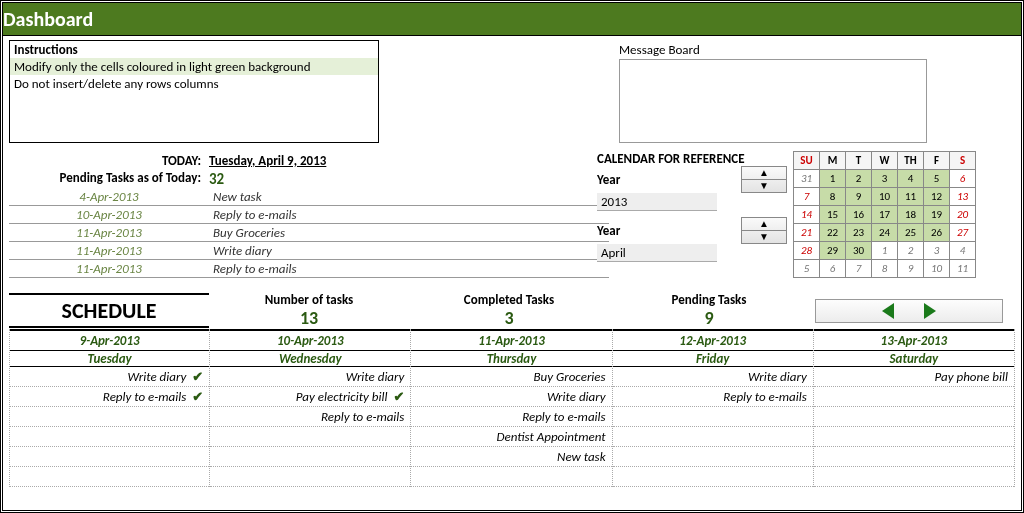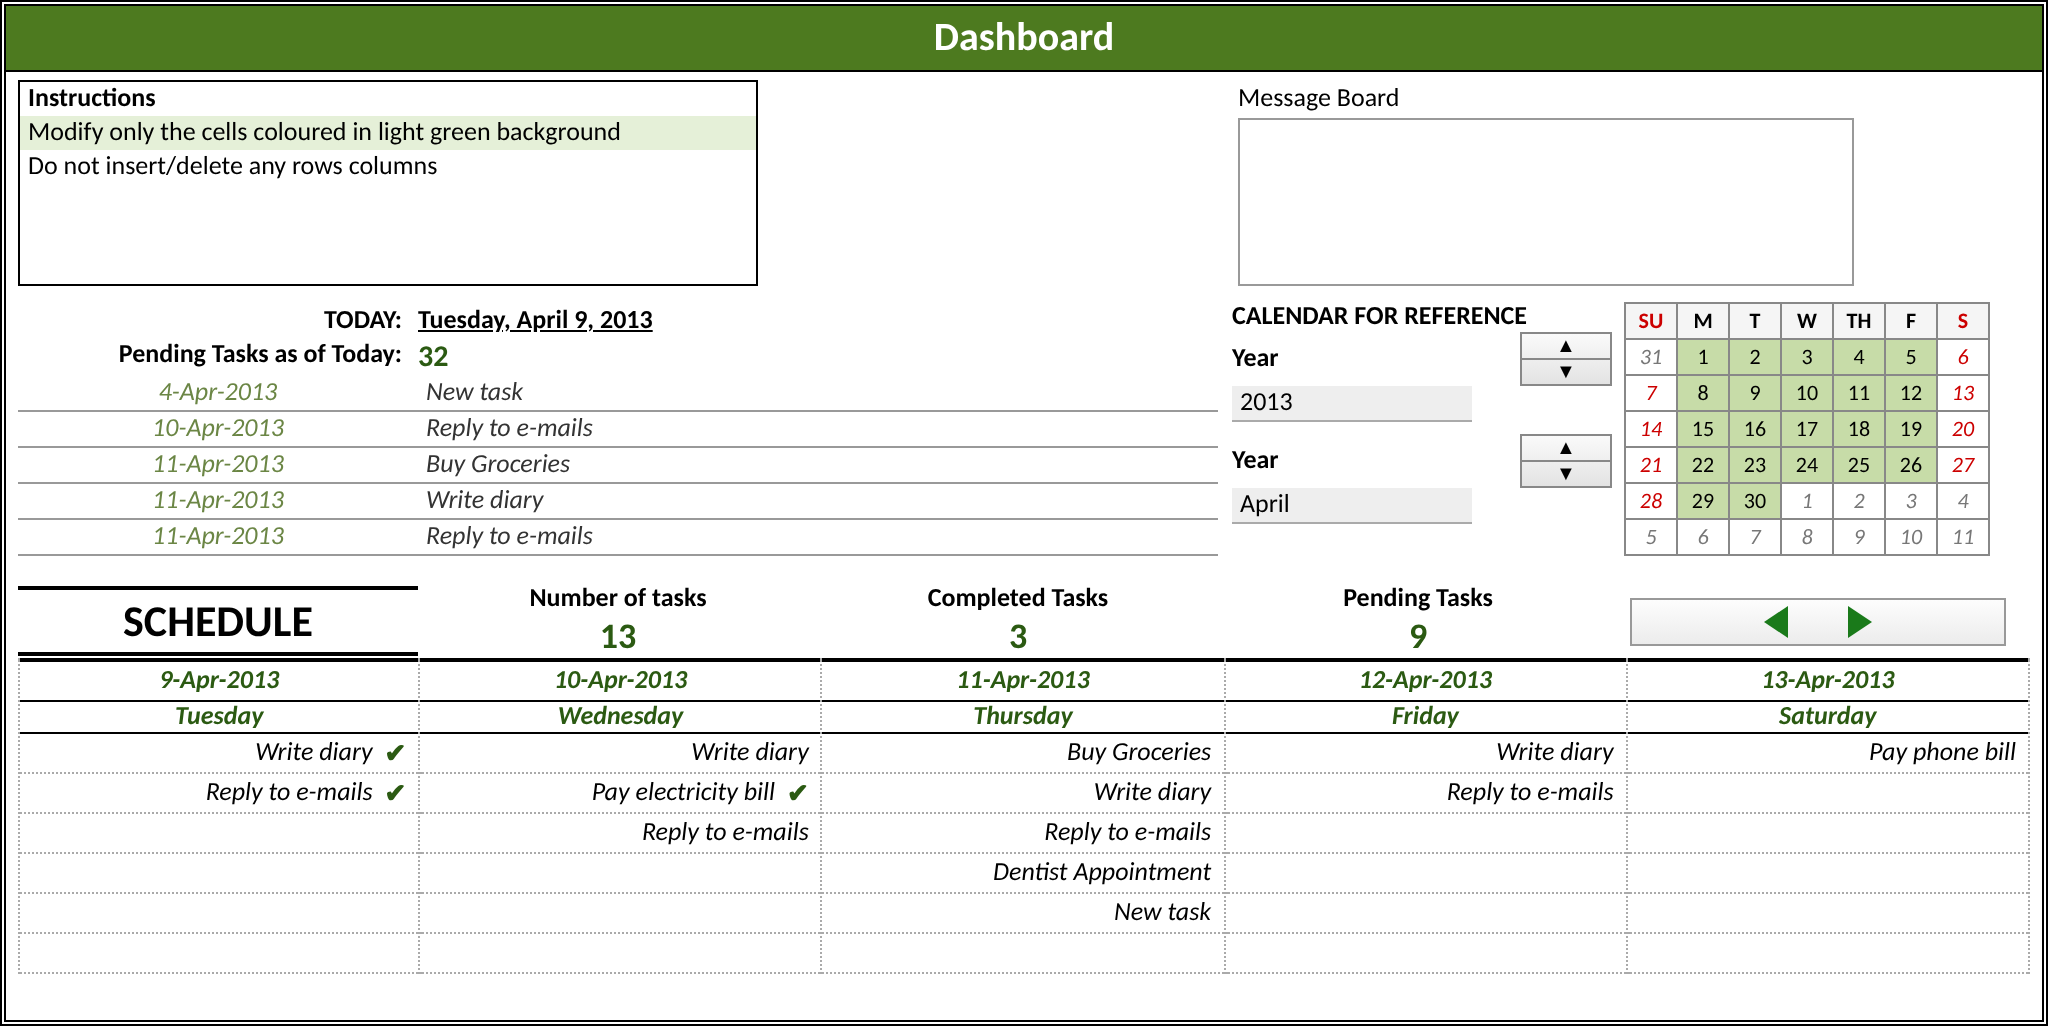--- a/index.html
+++ b/index.html
@@ -12,21 +12,20 @@
   }
   .outer {
     width: 1024px;
     height: 513px;
     border: 3px double #000;
     position: relative;
   }
   .header-bar {
     background: #4d7a1f;
     color: #fff;
-    text-align: center;
     font-weight: bold;
     font-size: 20px;
     padding: 4px 0;
     border-bottom: 1px solid #000;
   }
   .instr-box {
     border: 1px solid #000;
     display: inline-block;
   }
   .instr-box .line {
@@ -50,21 +49,21 @@
     text-align: center; color: #6b8645; font-style: italic;
     border-bottom: 1px solid #999;
     padding: 1px 0;
   }
   .plist-task {
     color: #333; font-style: italic;
     border-bottom: 1px solid #999;
     padding: 1px 4px;
   }
 
-  .right-block { position: absolute; right: 5px; top: 148px; width: 400px; }
+  .right-block { position: absolute; right: 24px; top: 148px; width: 400px; }
   .right-inner { display: flex; gap: 6px; }
   .ref-ctrl { width: 190px; }
   .ref-title { font-weight: bold; font-size: 13px; }
   .ref-row { display: flex; align-items: center; }
   .ref-lbl { width: 70px; font-weight: bold; }
   .ref-val { width: 60px; background: #eee; border-bottom: 1px solid #aaa; padding: 1px 4px; }
   .spin {
     width: 46px;
     border: 1px solid #888;
     margin-left: 4px;

